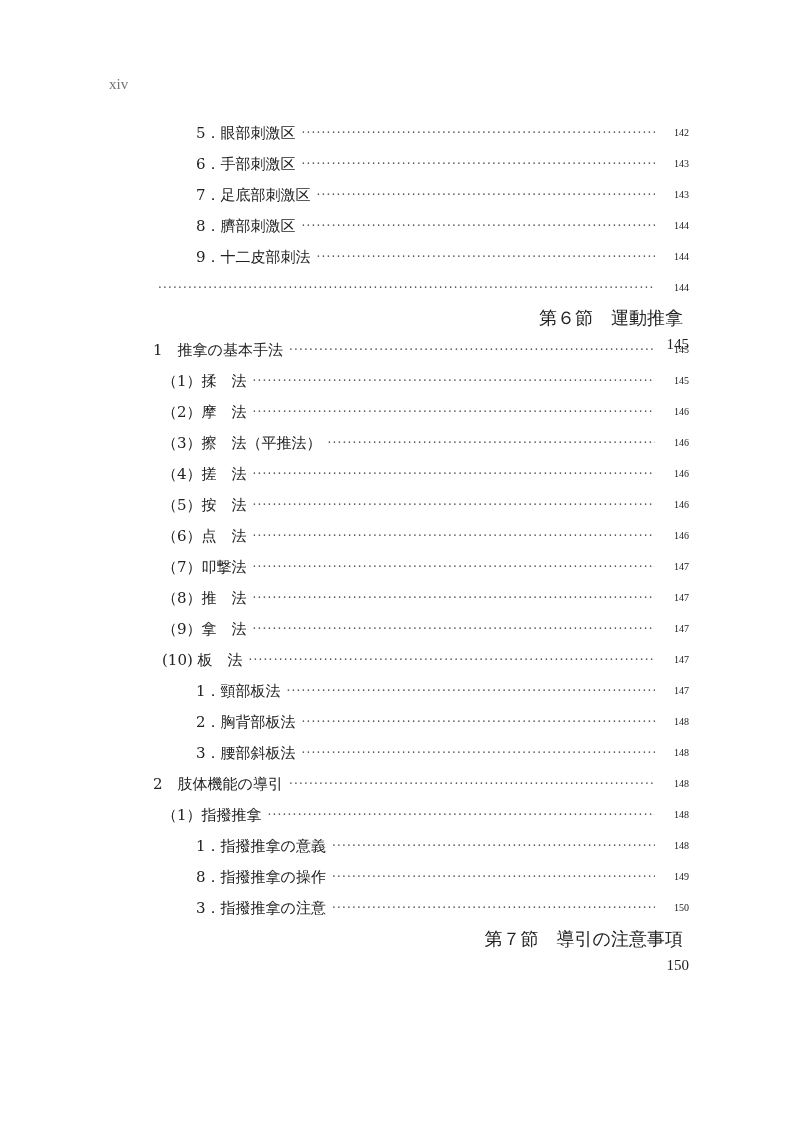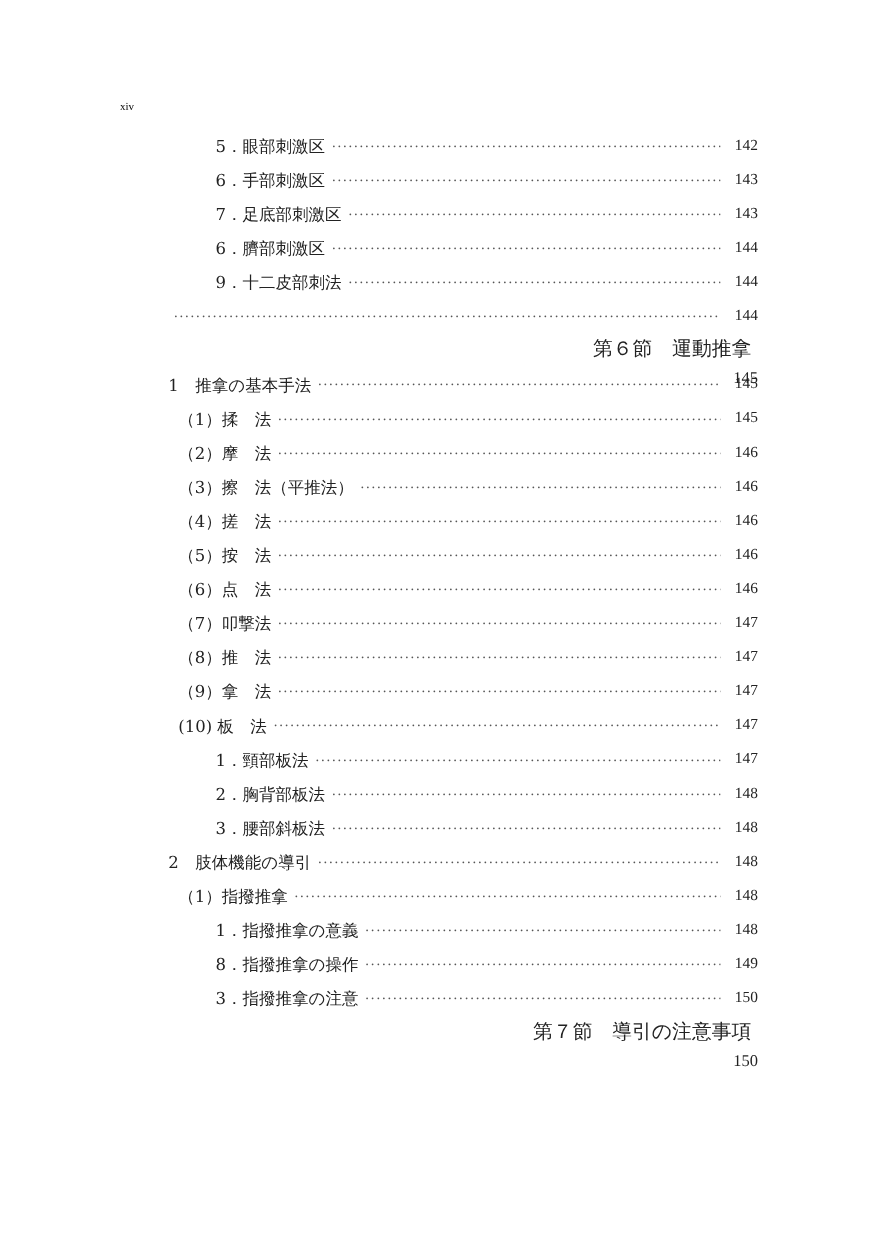--- a/index.html
+++ b/index.html
@@ -2,43 +2,43 @@
 <html><head>
 <meta charset="utf-8">
 <style>
   html, body { margin: 0; padding: 0; background: #ffffff; }
   body {
     width: 800px; height: 1135px; position: relative; overflow: hidden;
     font-family: "DejaVu Serif", "Liberation Serif", serif;
     color: #222222;
   }
   .page-number {
-    position: absolute; left: 109px; top: 92px;
+    position: absolute; left: 109px; top: 76px;
     font-family: "Liberation Serif", "DejaVu Serif", serif;
-    font-size: 10px; color: #000000;
+    font-size: 15px; color: #737373;
   }
   .toc { position: absolute; left: 0; top: 120px; width: 800px; }
   .row {
     position: absolute; right: 111px;
     height: 26px; display: flex; align-items: flex-end;
     font-size: 15px; line-height: 26px;
     white-space: nowrap; cursor: pointer;
   }
   .row.section { font-size: 18px; flex-direction: column; }
   .row .label { padding-right: 6px; }
   .row .leader {
     flex: 1; overflow: hidden; color: #555;
     letter-spacing: 1.2px; font-size: 12px;
   }
   .row .leader::before {
     content: "··································································································································";
   }
   .row .pg {
     padding-left: 8px; min-width: 26px; text-align: right;
-    font-family: "Liberation Serif", "DejaVu Serif", serif; font-size: 14px;
+    font-family: "Liberation Serif", "DejaVu Serif", serif; font-size: 10px;
   }
   .row.section .pg { font-size: 15px; }
 </style>
 </head>
 <body>
 
 <div class="page-number">xiv</div>
 
 <div class="toc">
   <div class="row" style="top:0px;left:196px">
@@ -50,21 +50,21 @@
       <span class="label">6．手部刺激区</span>
       <span class="leader"></span>
       <span class="pg">143</span>
     </div>
   <div class="row" style="top:62px;left:196px">
       <span class="label">7．足底部刺激区</span>
       <span class="leader"></span>
       <span class="pg">143</span>
     </div>
   <div class="row" style="top:93px;left:196px">
-      <span class="label">6．臍部刺激区</span>
+      <span class="label">8．臍部刺激区</span>
       <span class="leader"></span>
       <span class="pg">144</span>
     </div>
   <div class="row" style="top:124px;left:196px">
       <span class="label">9．十二皮部刺法</span>
       <span class="leader"></span>
       <span class="pg">144</span>
     </div>
   <div class="row" style="top:155px;left:158px">
       <span class="leader"></span>

